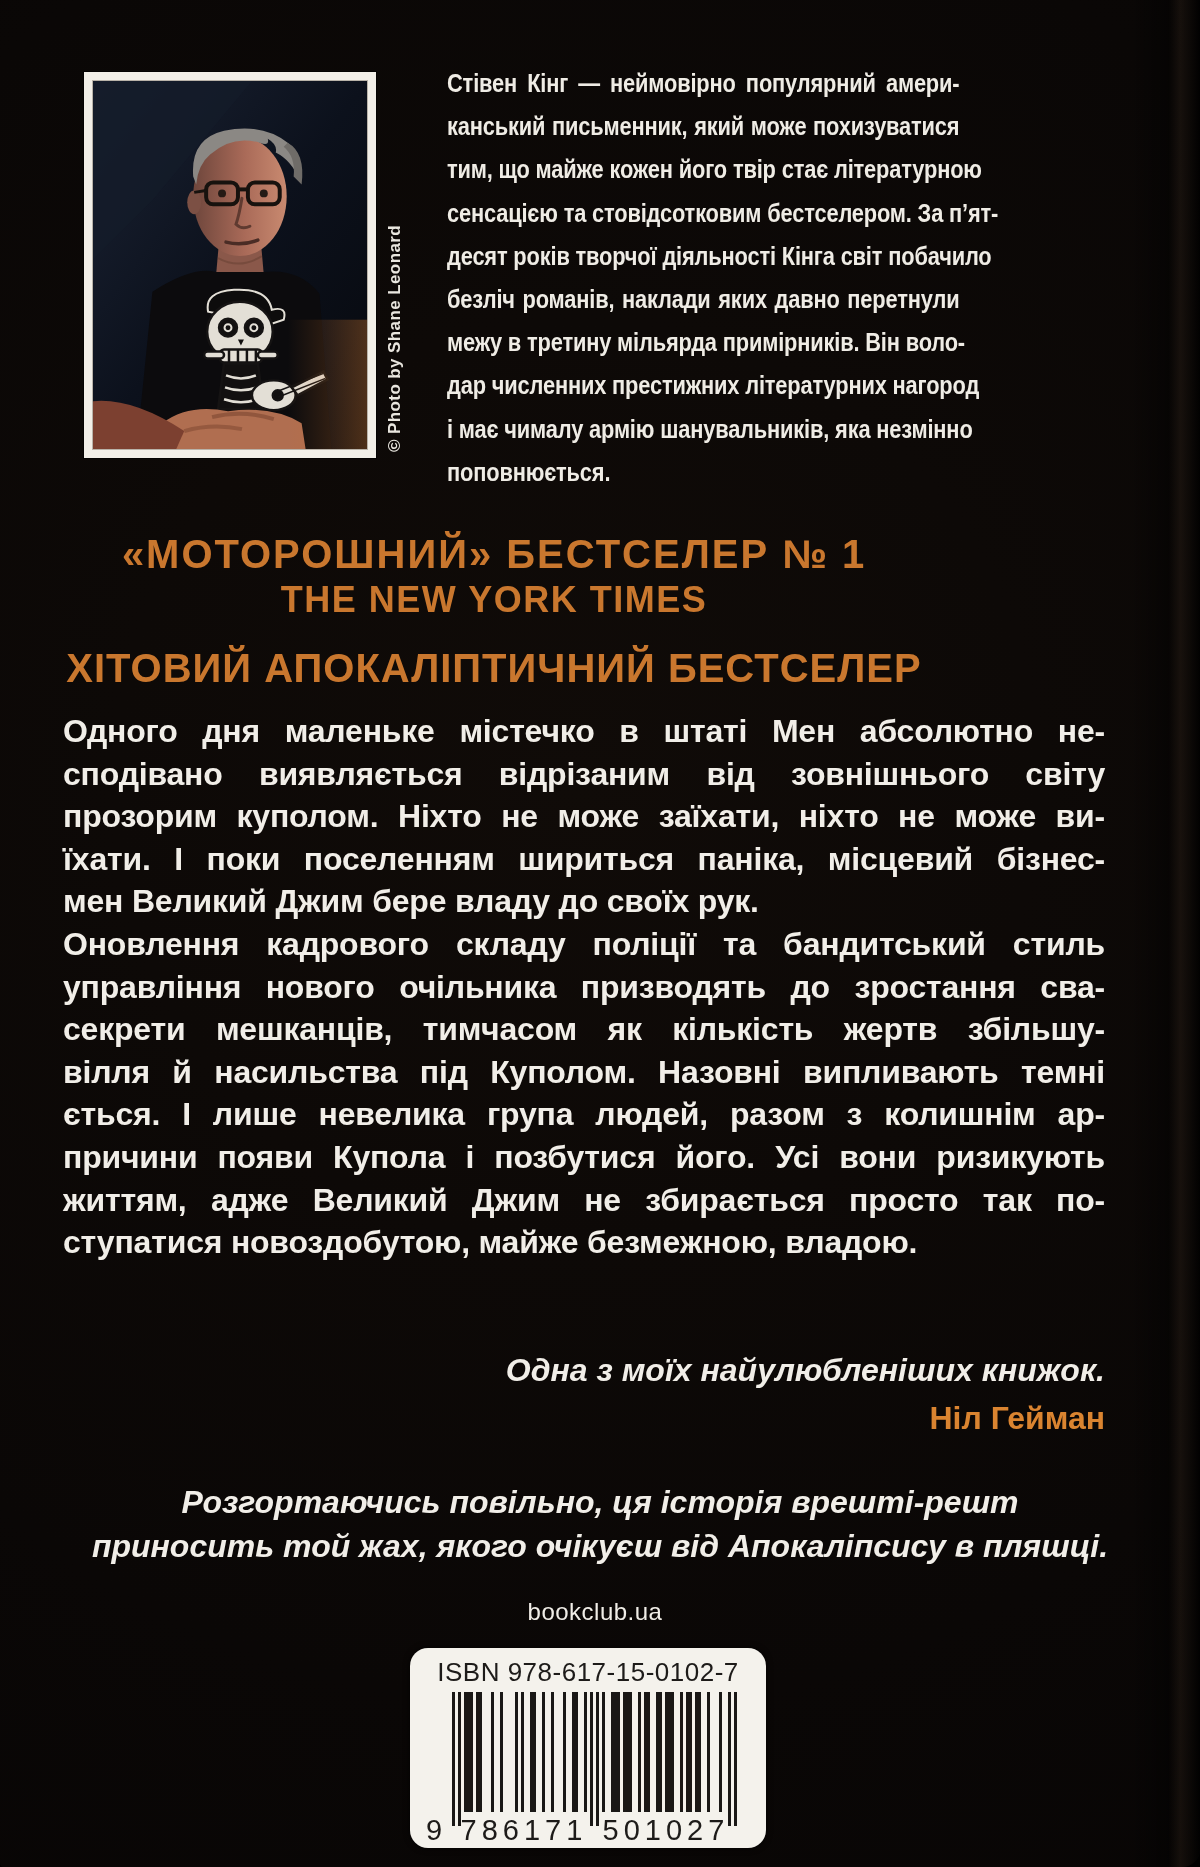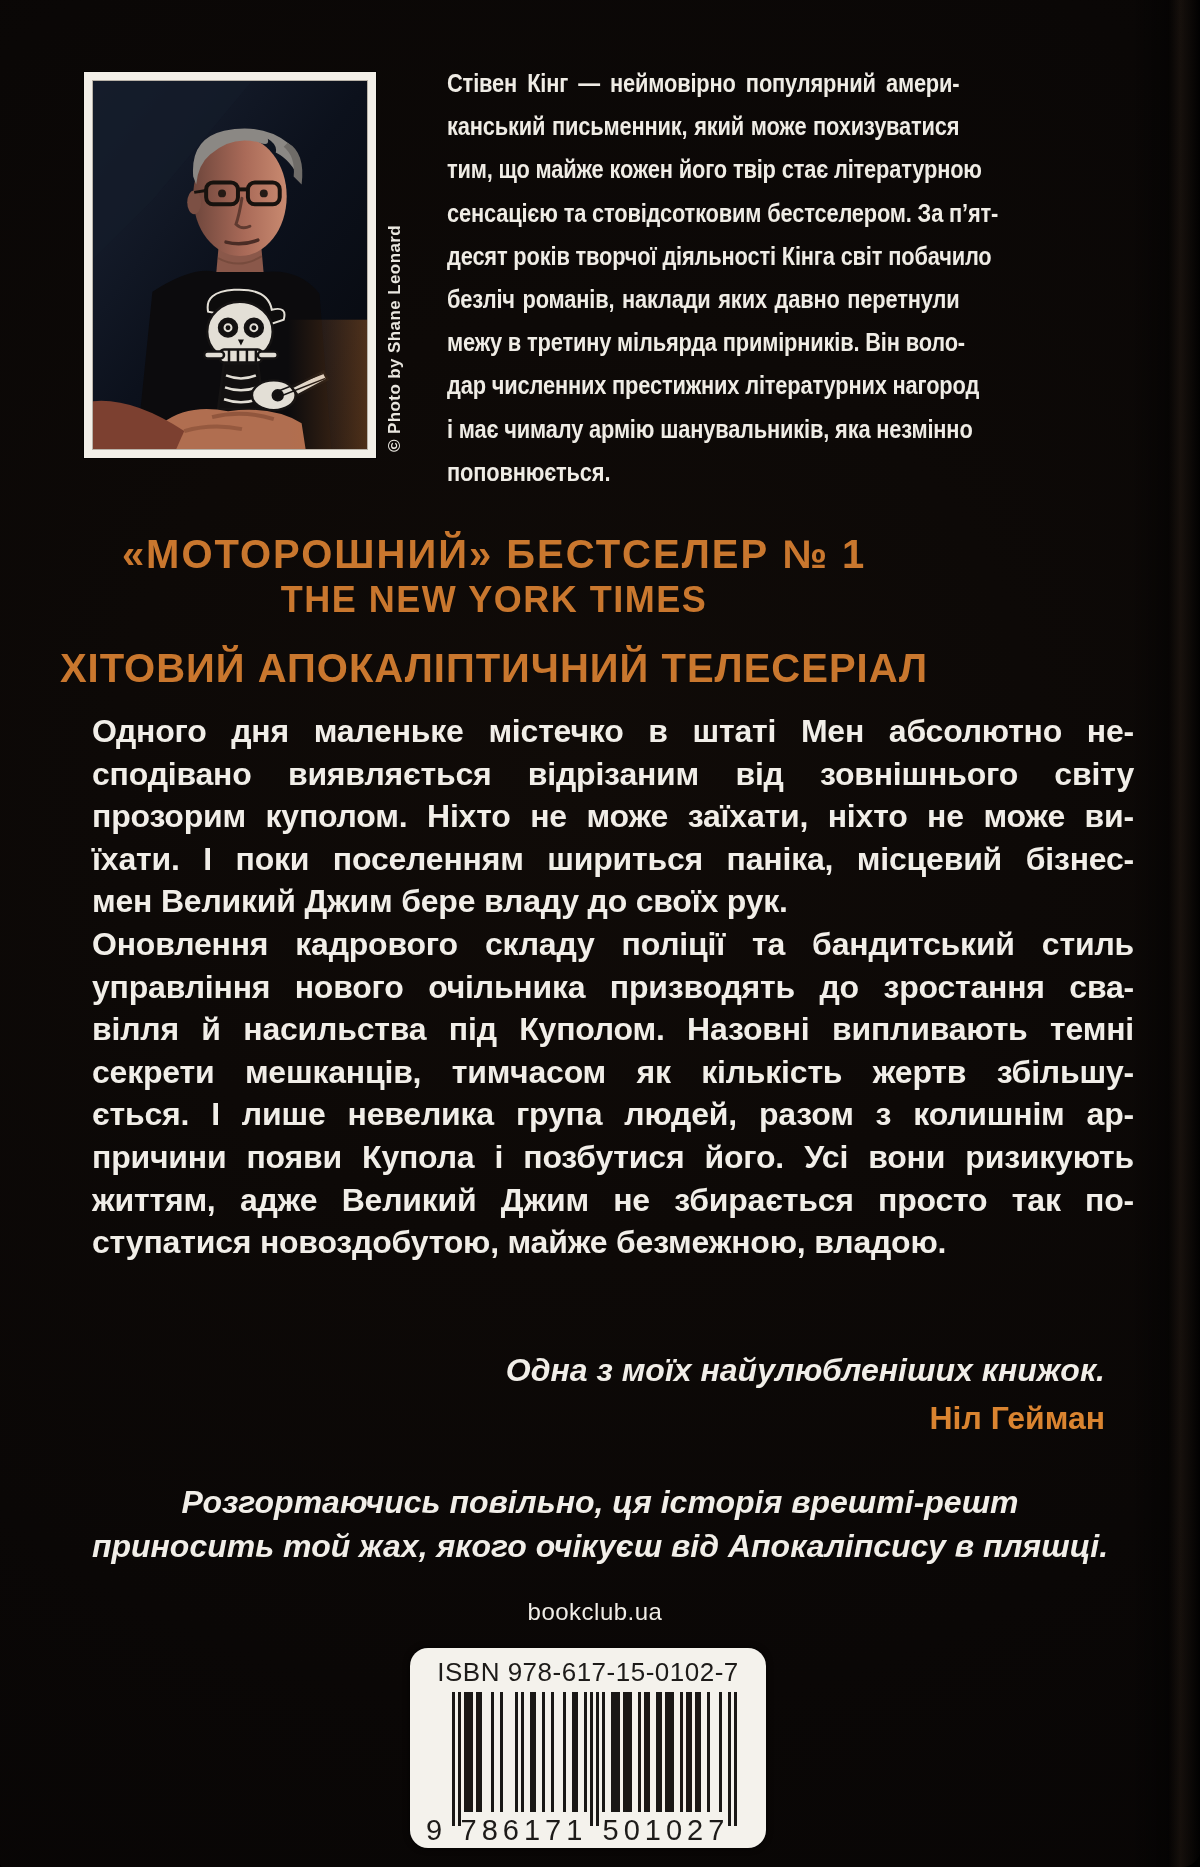--- a/index.html
+++ b/index.html
@@ -97,21 +97,20 @@
   .h-tv         { font-size: 40px; letter-spacing: 1px; margin-top: 24px; }
   
   .synopsis {
     position: absolute;
     left: 63px; top: 710px;
     width: 1042px;
     color: #f1eee8;
     font-size: 32px;
     font-weight: bold;
     letter-spacing: -0.2px;
-    margin-left: 29px;
   }
   .synopsis .jline { line-height: 42.6px; }
   
   .quote1 {
     position: absolute;
     left: 63px; top: 1352px;
     width: 1042px;
     text-align: right;
     color: #f1eee8;
     font-size: 32px;
@@ -265,33 +264,33 @@
     <div class="jline">безліч романів, наклади яких давно перетнули</div>
     <div class="jline">межу в третину мільярда примірників. Він воло-</div>
     <div class="jline">дар численних престижних літературних нагород</div>
     <div class="jline">і має чималу армію шанувальників, яка незмінно</div>
     <div class="jline last">поповнюється.</div>
   </div>
 
   <div class="h-block">
     <div class="h-bestseller">«МОТОРОШНИЙ» БЕСТСЕЛЕР № 1</div>
     <div class="h-nyt">THE NEW YORK TIMES</div>
-    <div class="h-tv">ХІТОВИЙ АПОКАЛІПТИЧНИЙ ТЕЛЕСЕРІАЛ</div>
+    <div class="h-tv">ХІТОВИЙ АПОКАЛІПТИЧНИЙ БЕСТСЕЛЕР</div>
   </div>
 
   <div class="synopsis">
     <div class="jline">Одного дня маленьке містечко в штаті Мен абсолютно не-</div>
     <div class="jline">сподівано виявляється відрізаним від зовнішнього світу</div>
     <div class="jline">прозорим куполом. Ніхто не може заїхати, ніхто не може ви-</div>
     <div class="jline">їхати. І поки поселенням шириться паніка, місцевий бізнес-</div>
     <div class="jline last">мен Великий Джим бере владу до своїх рук.</div>
     <div class="jline">Оновлення кадрового складу поліції та бандитський стиль</div>
     <div class="jline">управління нового очільника призводять до зростання сва-</div>
+    <div class="jline">секрети мешканців, тимчасом як кількість жертв збільшу-</div>
     <div class="jline">вілля й насильства під Куполом. Назовні випливають темні</div>
-    <div class="jline">секрети мешканців, тимчасом як кількість жертв збільшу-</div>
     <div class="jline">ється. І лише невелика група людей, разом з колишнім ар-</div>
     <div class="jline">причини появи Купола і позбутися його. Усі вони ризикують</div>
     <div class="jline">життям, адже Великий Джим не збирається просто так по-</div>
     <div class="jline last">ступатися новоздобутою, майже безмежною, владою.</div>
   </div>
 
   <div class="quote1">Одна з моїх найулюбленіших книжок.</div>
   <div class="attrib1">Ніл Гейман</div>
 
   <div class="quote2">

